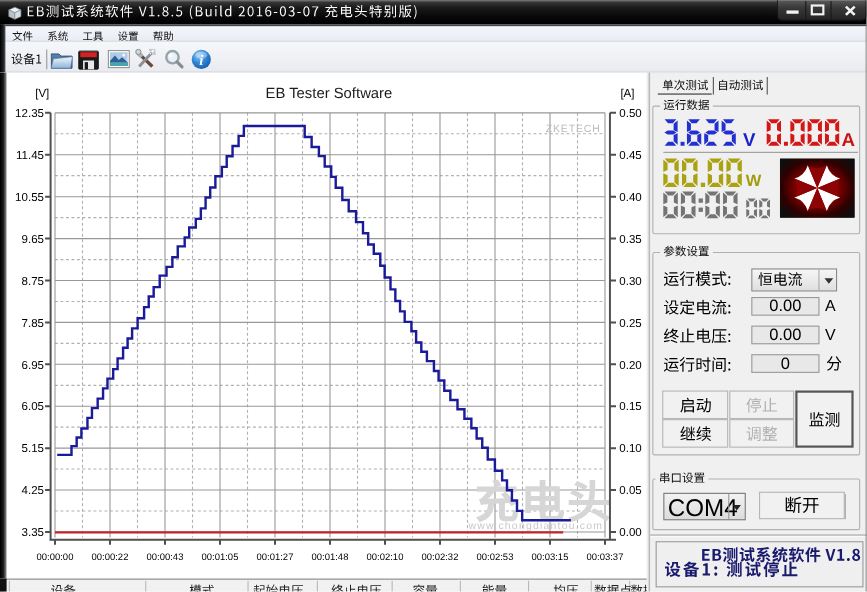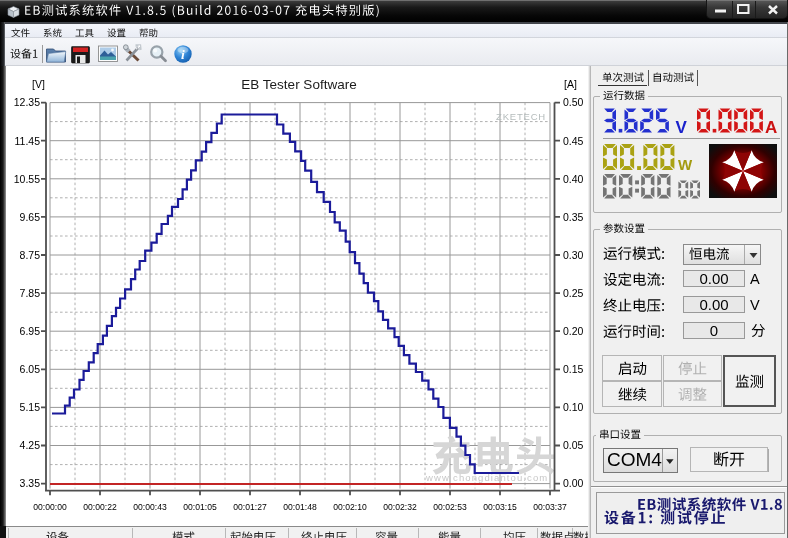--- a/index.html
+++ b/index.html
@@ -415,21 +415,21 @@
     <div class="abs" style="left:723px;top:355px;width:53px;height:52px;background:#f1f1f1;border:2px solid #555"></div>
     <svg style="position:absolute;left:735.0px;top:373.59px" width="31" height="17" viewBox="0 -12.8 31 17">
       <path fill="#000" d="M9.2 -7.6C10.2 -6.8 11.5 -5.8 12.1 -5.1L13.0 -5.8C12.3 -6.5 11.0 -7.5 10.0 -8.1ZM4.6 -12.1V-5.2H5.7V-12.1ZM1.8 -11.6V-5.7H2.8V-11.6ZM8.9 -12.2C8.4 -10.0 7.5 -8.0 6.2 -6.7C6.5 -6.6 6.9 -6.2 7.1 -6.1C7.8 -6.9 8.5 -7.9 9.0 -9.1H13.7V-10.1H9.4C9.6 -10.7 9.8 -11.3 10.0 -11.9ZM2.3 -4.4V-0.2H0.7V0.8H13.9V-0.2H12.3V-4.4ZM3.3 -0.2V-3.4H5.3V-0.2ZM6.3 -0.2V-3.4H8.3V-0.2ZM9.3 -0.2V-3.4H11.3V-0.2Z M21.5 -1.3C22.3 -0.6 23.1 0.4 23.5 1.1L24.3 0.6C23.8 -0.1 23.0 -1.0 22.2 -1.8ZM19.0 -11.3V-2.2H19.9V-10.5H23.0V-2.3H23.9V-11.3ZM27.1 -12.0V-0.1C27.1 0.1 27.0 0.2 26.8 0.2C26.6 0.2 25.9 0.2 25.1 0.2C25.3 0.4 25.4 0.9 25.4 1.1C26.5 1.1 27.1 1.1 27.5 0.9C27.8 0.8 28.0 0.5 28.0 -0.1V-12.0ZM25.1 -10.9V-2.2H26.0V-10.9ZM21.0 -9.5V-4.3C21.0 -2.6 20.7 -0.8 18.3 0.5C18.4 0.6 18.7 1.0 18.8 1.1C21.4 -0.2 21.8 -2.4 21.8 -4.3V-9.5ZM15.7 -11.3C16.5 -10.8 17.5 -10.1 18.0 -9.6L18.7 -10.5C18.2 -11.0 17.1 -11.6 16.3 -12.0ZM15.1 -7.3C15.8 -6.9 16.9 -6.2 17.4 -5.8L18.1 -6.7C17.5 -7.1 16.5 -7.7 15.7 -8.1ZM15.3 0.4 16.3 1.0C16.9 -0.4 17.7 -2.1 18.2 -3.7L17.3 -4.2C16.7 -2.6 15.9 -0.7 15.3 0.4Z"></path>
     </svg>
     <div class="abs" style="left:593px;top:435px;width:189px;height:47px;border:1px solid #b0b0b0;border-radius:2px"></div>
     <div class="abs" style="left:596px;top:434px;width:48.0px;height:3px;background:#f0f0f0"></div>
     <svg style="position:absolute;left:599px;top:428.5px" width="44" height="12" viewBox="0 -9.2 44 12">
       <path fill="#111" d="M4.8 -3.1V-1.6H1.9V-3.1ZM1.5 -7.6V-4.7H4.8V-3.9H1.1V-0.5H1.9V-0.9H4.8V0.8H5.6V-0.9H8.6V-0.5H9.5V-3.9H5.6V-4.7H9.0V-7.6H5.6V-8.8H4.8V-7.6ZM5.6 -3.1H8.6V-1.6H5.6ZM2.3 -6.9H4.8V-5.4H2.3ZM5.6 -6.9H8.1V-5.4H5.6Z M11.8 -7.7V0.6H12.7V-0.3H18.9V0.5H19.7V-7.7ZM12.7 -1.1V-6.9H18.9V-1.1Z M22.3 -8.1C22.8 -7.7 23.5 -7.0 23.9 -6.5L24.4 -7.1C24.1 -7.5 23.4 -8.2 22.8 -8.6ZM21.5 -5.5V-4.8H22.9V-1.0C22.9 -0.5 22.6 -0.2 22.4 -0.0C22.6 0.1 22.8 0.4 22.8 0.6C23.0 0.4 23.3 0.2 25.1 -1.2C25.1 -1.3 24.9 -1.6 24.9 -1.8L23.7 -1.0V-5.5ZM26.2 -8.4V-7.3C26.2 -6.5 25.9 -5.6 24.5 -5.0C24.7 -4.9 25.0 -4.6 25.1 -4.4C26.6 -5.1 26.9 -6.3 26.9 -7.3V-7.7H28.8V-6.0C28.8 -5.2 28.9 -4.9 29.6 -4.9C29.8 -4.9 30.3 -4.9 30.4 -4.9C30.6 -4.9 30.9 -4.9 31.0 -5.0C31.0 -5.2 30.9 -5.5 30.9 -5.7C30.8 -5.6 30.6 -5.6 30.4 -5.6C30.3 -5.6 29.8 -5.6 29.7 -5.6C29.5 -5.6 29.5 -5.7 29.5 -6.0V-8.4ZM29.5 -3.4C29.1 -2.6 28.5 -1.9 27.8 -1.4C27.1 -1.9 26.6 -2.6 26.2 -3.4ZM25.0 -4.2V-3.4H25.6L25.4 -3.4C25.9 -2.4 26.4 -1.6 27.2 -0.9C26.4 -0.4 25.5 -0.1 24.6 0.2C24.7 0.3 24.9 0.6 25.0 0.8C26.0 0.6 26.9 0.2 27.8 -0.4C28.6 0.2 29.5 0.6 30.6 0.9C30.7 0.7 30.9 0.3 31.1 0.2C30.1 -0.0 29.2 -0.4 28.4 -0.9C29.3 -1.7 30.0 -2.7 30.5 -4.0L30.0 -4.2L29.8 -4.2Z M38.3 -7.9H40.1V-6.9H38.3ZM35.9 -7.9H37.6V-6.9H35.9ZM33.5 -7.9H35.2V-6.9H33.5ZM33.5 -4.5V-0.1H32.1V0.5H41.4V-0.1H40.0V-4.5H36.7L36.8 -5.1H41.2V-5.7H37.0L37.1 -6.3H40.9V-8.4H32.7V-6.3H36.3L36.2 -5.7H32.2V-5.1H36.1L36.0 -4.5ZM34.3 -0.1V-0.7H39.2V-0.1ZM34.3 -2.9H39.2V-2.3H34.3ZM34.3 -3.4V-3.9H39.2V-3.4ZM34.3 -1.8H39.2V-1.2H34.3Z"></path>
     </svg>
     <div class="abs" style="left:603px;top:448px;width:75px;height:25px;background:linear-gradient(#f2f2f2,#dcdcdc);border:1px solid #777"></div>
-    <div class="abs" style="left:607px;top:449px;font-size:19px;color:#000">COM4</div>
+    <div class="abs" style="left:607px;top:449px;font-size:22px;color:#000">COM4</div>
     <div class="abs" style="left:662px;top:449px;width:1px;height:23px;background:#999"></div>
     <svg class="abs" style="left:663px;top:448px" width="15" height="25" viewBox="0 0 17 25">
       <path d="M3.5 11 L12 11 L7.75 16.5 Z" fill="#222"></path>
     </svg>
     <div class="abs" style="left:690px;top:447px;width:78px;height:25px;background:#f1f1f1;border:1px solid #b5b5b5"></div>
     <svg style="position:absolute;left:713.0px;top:451.22px" width="34" height="19" viewBox="0 -14.1 34 19">
       <path fill="#000" d="M7.5 -12.4C7.2 -11.5 6.8 -10.3 6.4 -9.5L7.2 -9.2C7.6 -10.0 8.0 -11.1 8.4 -12.1ZM3.0 -12.1C3.4 -11.2 3.7 -10.0 3.7 -9.3L4.6 -9.6C4.5 -10.3 4.2 -11.5 3.8 -12.3ZM5.1 -13.4V-8.6H2.8V-7.6H5.0C4.4 -6.2 3.4 -4.6 2.5 -3.8C2.7 -3.6 3.0 -3.1 3.1 -2.8C3.8 -3.5 4.5 -4.7 5.1 -5.9V-1.9H6.2V-6.2C6.7 -5.4 7.4 -4.5 7.7 -4.0L8.4 -4.8C8.1 -5.3 6.6 -6.9 6.2 -7.4V-7.6H8.5V-8.6H6.2V-13.4ZM1.3 -12.9V-0.4H8.1V-1.4H2.4V-12.9ZM9.1 -11.8V-6.7C9.1 -4.3 9.0 -1.7 7.8 0.6C8.1 0.8 8.6 1.1 8.8 1.4C10.0 -1.1 10.2 -3.9 10.2 -6.7V-6.9H12.6V1.3H13.7V-6.9H15.4V-8.1H10.2V-11.0C12.0 -11.4 14.0 -12.0 15.3 -12.6L14.3 -13.5C13.1 -12.8 11.0 -12.2 9.1 -11.8Z M26.4 -11.2V-6.7H21.9V-7.4V-11.2ZM16.8 -6.7V-5.5H20.6C20.4 -3.3 19.6 -1.2 16.9 0.4C17.2 0.7 17.6 1.1 17.8 1.3C20.8 -0.5 21.6 -3.0 21.8 -5.5H26.4V1.3H27.6V-5.5H31.2V-6.7H27.6V-11.2H30.7V-12.4H17.4V-11.2H20.7V-7.4L20.7 -6.7Z"></path>
     </svg>
     <div class="abs" style="left:768px;top:449px;width:1px;height:23px;background:#aaa"></div>
     <div class="abs" style="left:591px;top:485.5px;width:197px;height:1px;background:#909090"></div>

